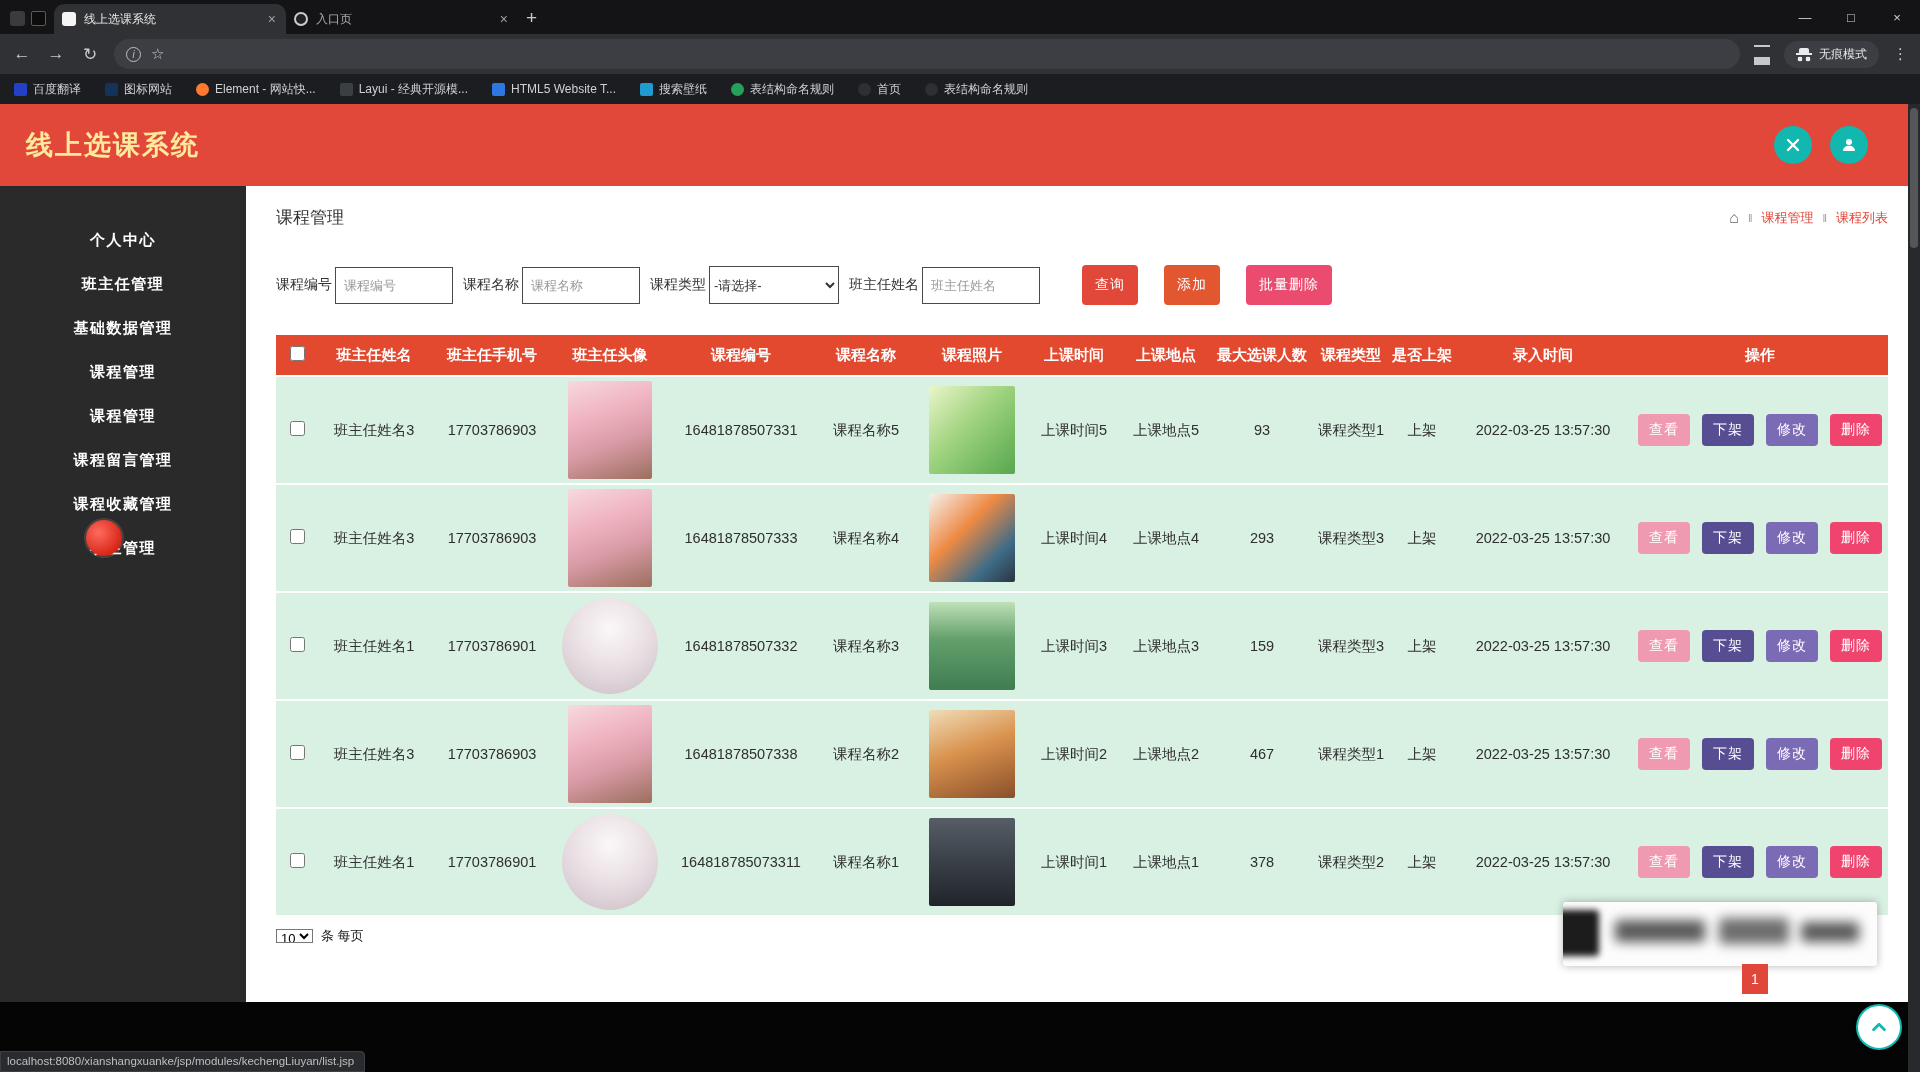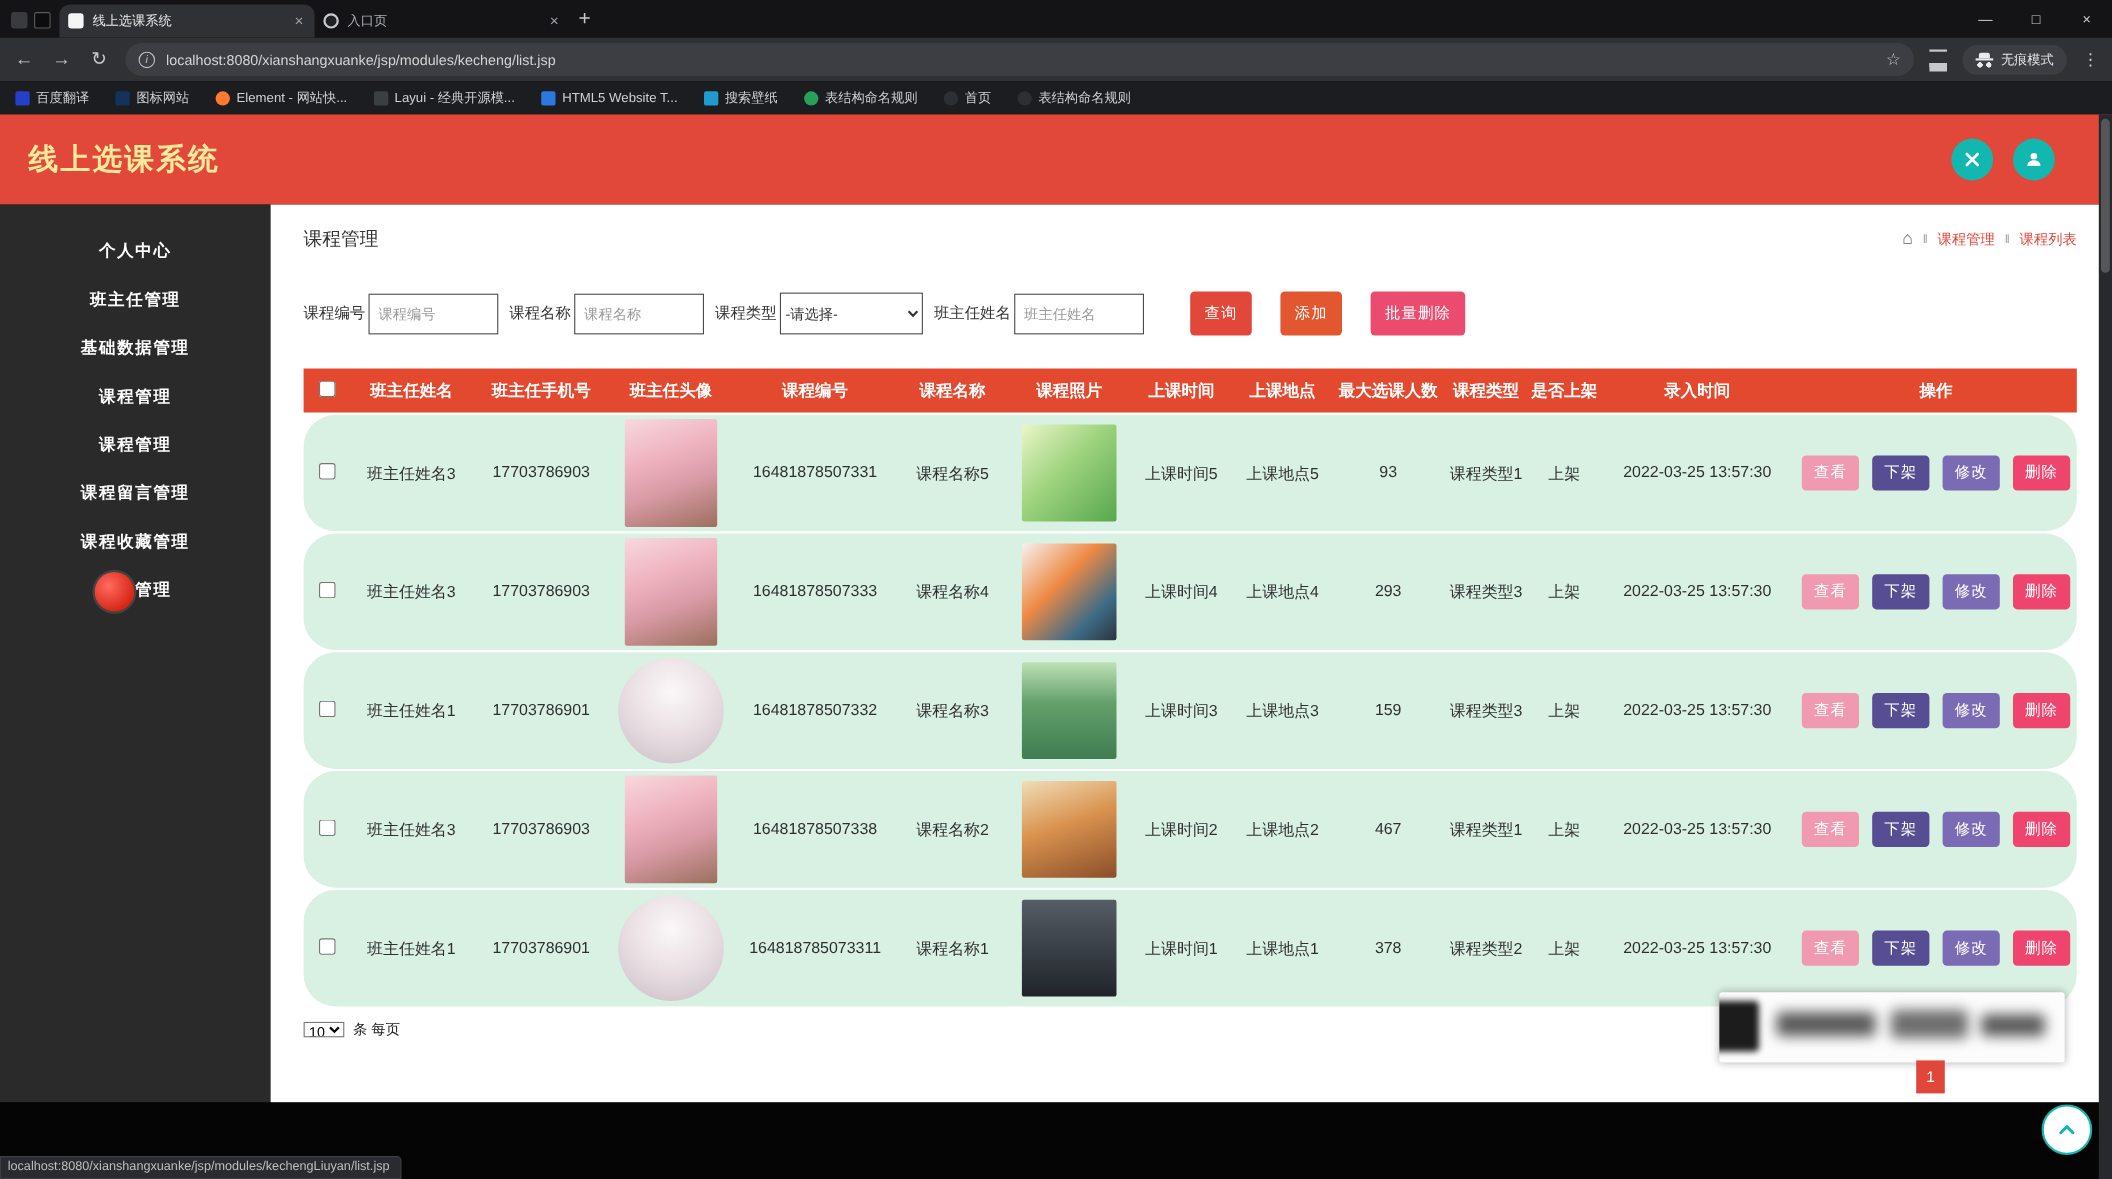--- a/index.html
+++ b/index.html
@@ -56,21 +56,21 @@
 
   
   .page { position:absolute; top:104px; left:0; right:0; bottom:0; background:#050505; }
   .app-header { height:82px; background:#e2483a; display:flex; align-items:center; padding:0 26px; }
   .app-title { font-size:27px; font-weight:bold; letter-spacing:2px; color:#feea9c; }
   .hdr-icons { margin-left:auto; display:flex; gap:18px; padding-right:26px; }
   .hdr-btn { width:38px; height:38px; border-radius:50%; background:#12b7b0; display:flex; align-items:center; justify-content:center; cursor:pointer; }
 
   .body-row { display:flex; height:816px; }
   .sidebar { width:246px; background:#2b2a2a; flex:0 0 246px; }
-  #side-menu { padding-top:20px; }
+  #side-menu { padding-top:32px; }
   .side-item { height:44px; display:flex; align-items:center; justify-content:center; color:#fff;
                font-size:15px; font-weight:600; letter-spacing:1.5px; cursor:pointer; }
 
   .main { flex:1; background:#fff; padding:20px 32px 0 30px; position:relative; overflow:hidden; }
   .page-head { display:flex; justify-content:space-between; align-items:center; }
   .page-title { font-size:17px; color:#333; }
   .crumbs { display:flex; align-items:center; gap:9px; font-size:13px; }
   .home-ic { color:#666; font-size:16px; cursor:pointer; }
   .crumb-sep { color:#999; font-size:11px; }
   .crumb-link { color:#e2483a; cursor:pointer; }
@@ -85,21 +85,21 @@
   #filter-buttons { display:flex; gap:26px; margin-left:42px; }
   .fbtn { height:40px; border:none; border-radius:4px; color:#fff; font-size:14px; padding:0 13px; cursor:pointer; font-family:inherit; letter-spacing:1px; }
   .fbtn-0 { background:#e2483a; }
   .fbtn-1 { background:#e2572f; }
   .fbtn-2 { background:#ea4b6e; }
 
   .table { margin-top:30px; }
   .trow { display:grid; grid-template-columns:42px 112px 124px 112px 150px 100px 112px 92px 92px 100px 78px 64px 178px 1fr; align-items:center; }
   #thead { background:#e2492f; height:40px; color:#fff; }
   .hcell { text-align:center; font-size:15px; font-weight:bold; }
-  .row { background:#d9f1e2; min-height:106px; margin-top:2px;border-radius:29px; }
+  .row { background:#d9f1e2; min-height:106px; margin-top:2px; }
   .cell { text-align:center; font-size:14.5px; color:#2f2f2f; }
   input[type=checkbox] { width:15px; height:15px; accent-color:#b9c0bc; cursor:pointer; }
 
   .av { margin:0 auto; }
   .av.rect { width:84px; height:98px; border-radius:2px; }
   .av.circle { width:96px; height:96px; border-radius:50%; }
   .av-style-0, .av-style-1, .av-style-3 { background:linear-gradient(160deg,#f7d9de 0%,#efb3c0 35%,#d89aa5 62%,#9c6f5e 100%); }
   .av-style-2, .av-style-4 { background:radial-gradient(circle at 50% 32%,#fbf7f8 0%,#e9dfe3 48%,#c9bcc4 100%); }
 
   .photo { width:86px; height:88px; margin:0 auto; border-radius:2px; }
@@ -166,21 +166,20 @@
       <span>×</span>
     </div>
   </div>
 
   <div class="toolbar">
     <span class="nav-ic">←</span>
     <span class="nav-ic">→</span>
     <span class="nav-ic">↻</span>
     <div class="omnibox">
       <span class="info-ic">i</span>
-      <span class="url-text">localhost:8080/xianshangxuanke/jsp/modules/kecheng/list.jsp</span>
       <span class="star-ic">☆</span>
     </div>
     <span class="panel-ic"></span>
     <div class="incog-chip">
       <span class="spy">
           <i></i>
         </span>
       <span>无痕模式</span>
     </div>
     <span class="more-ic">⋮</span>

